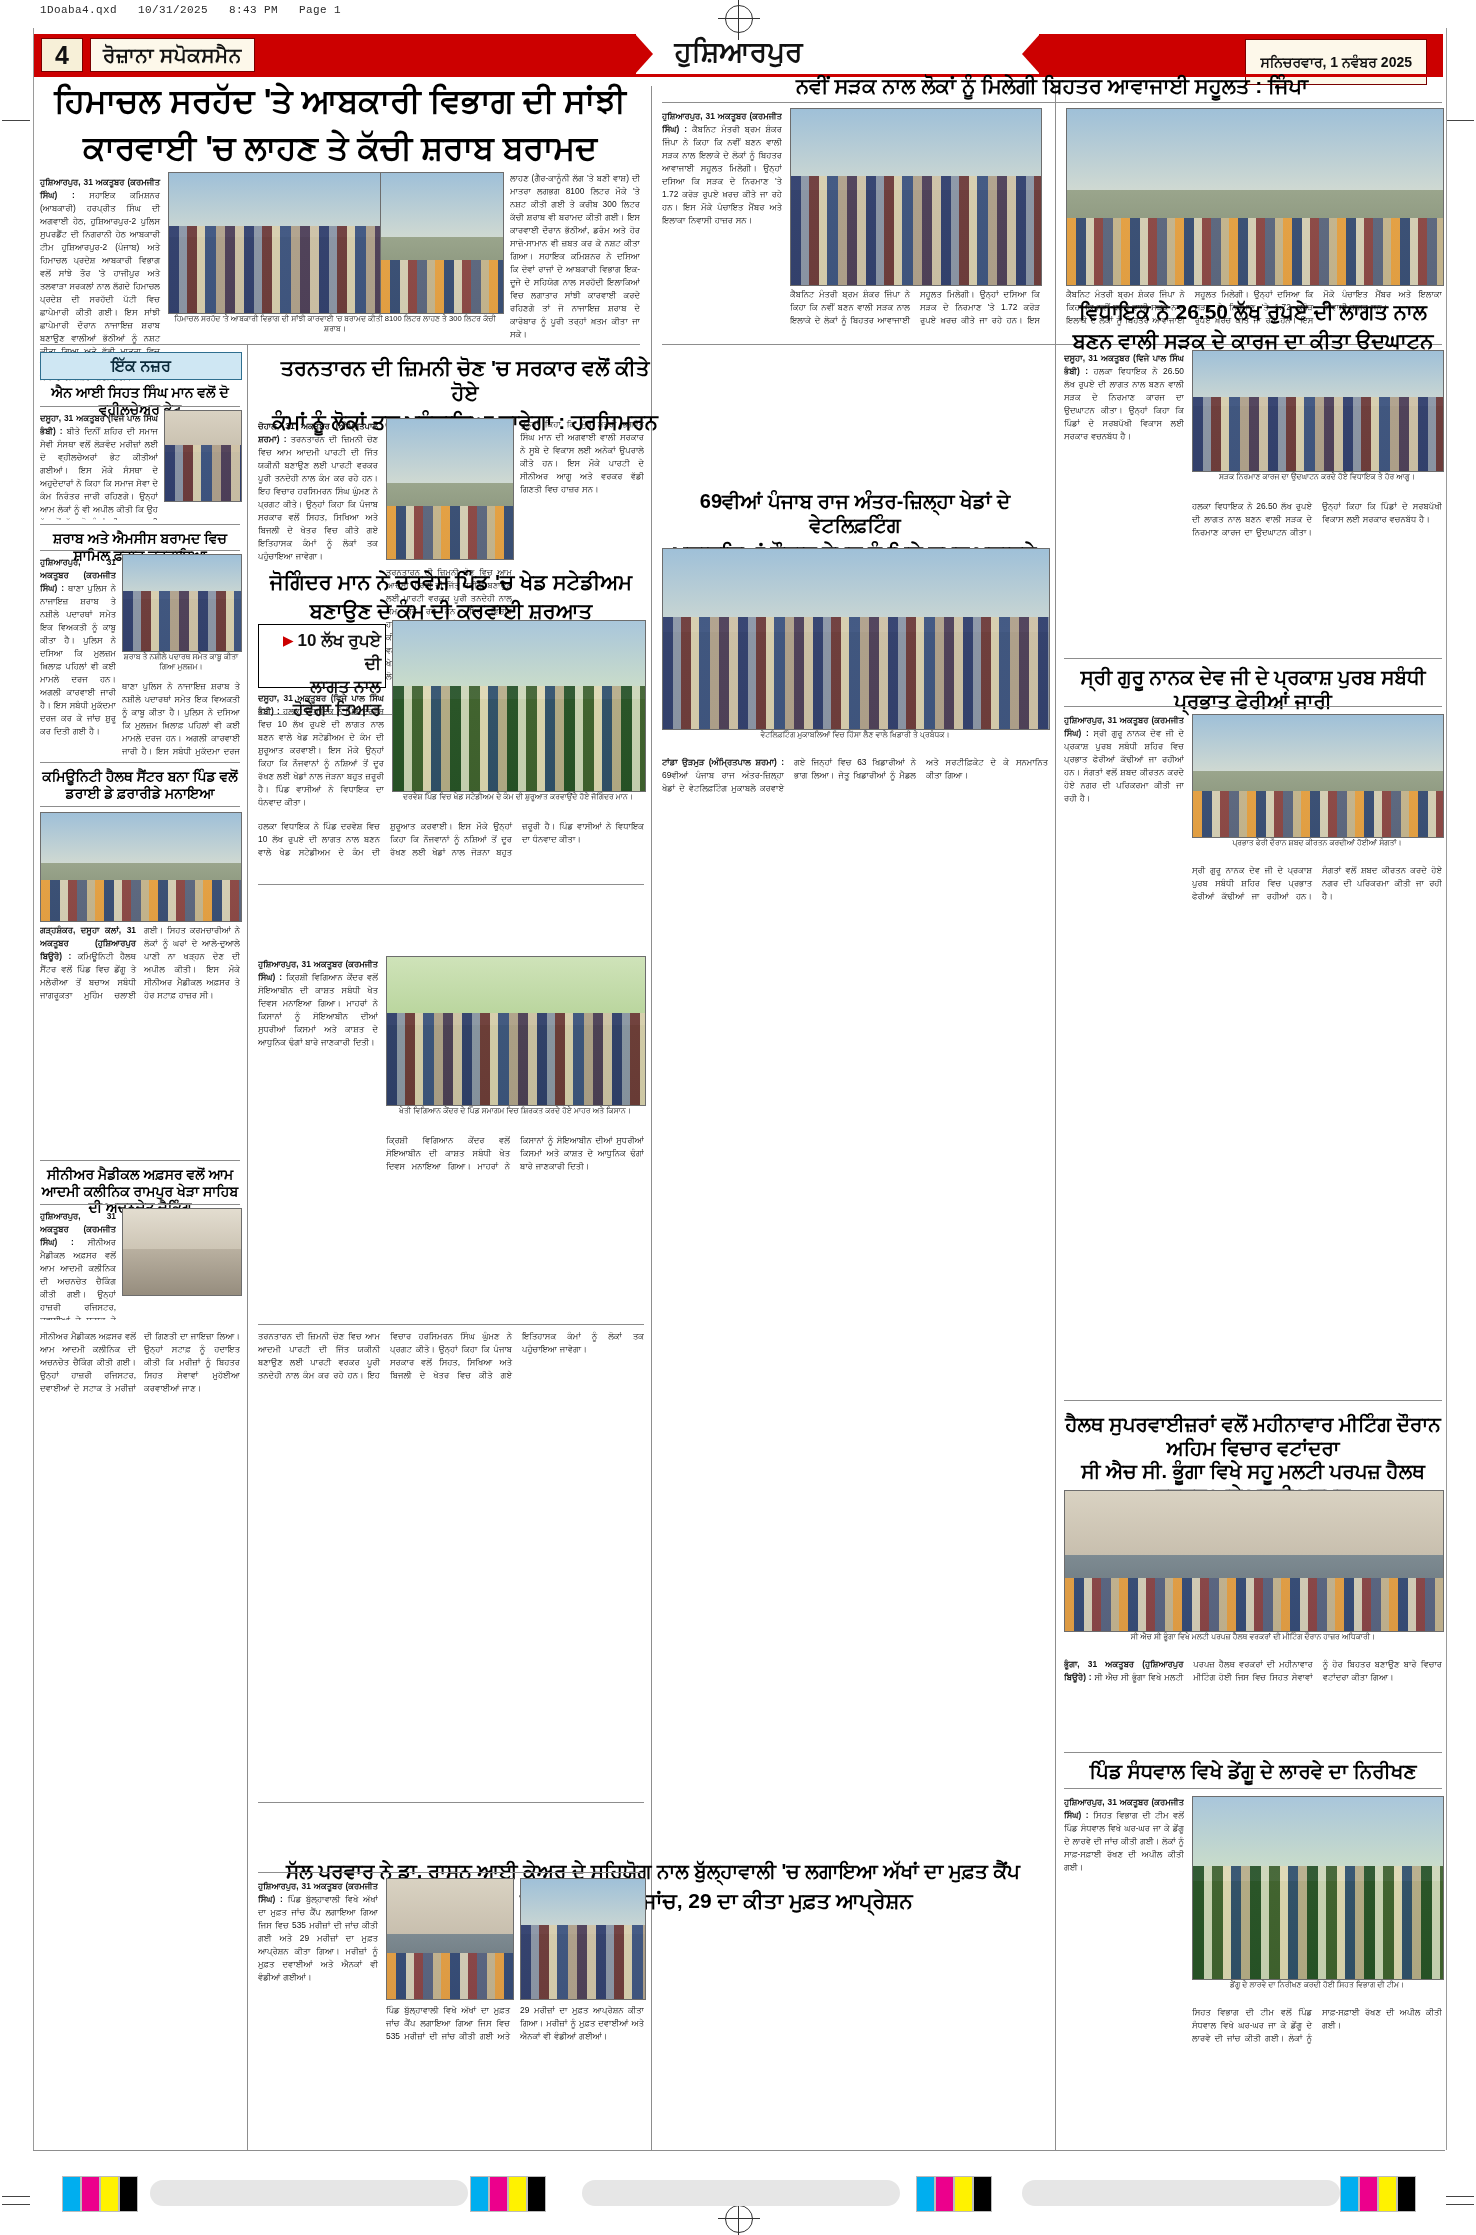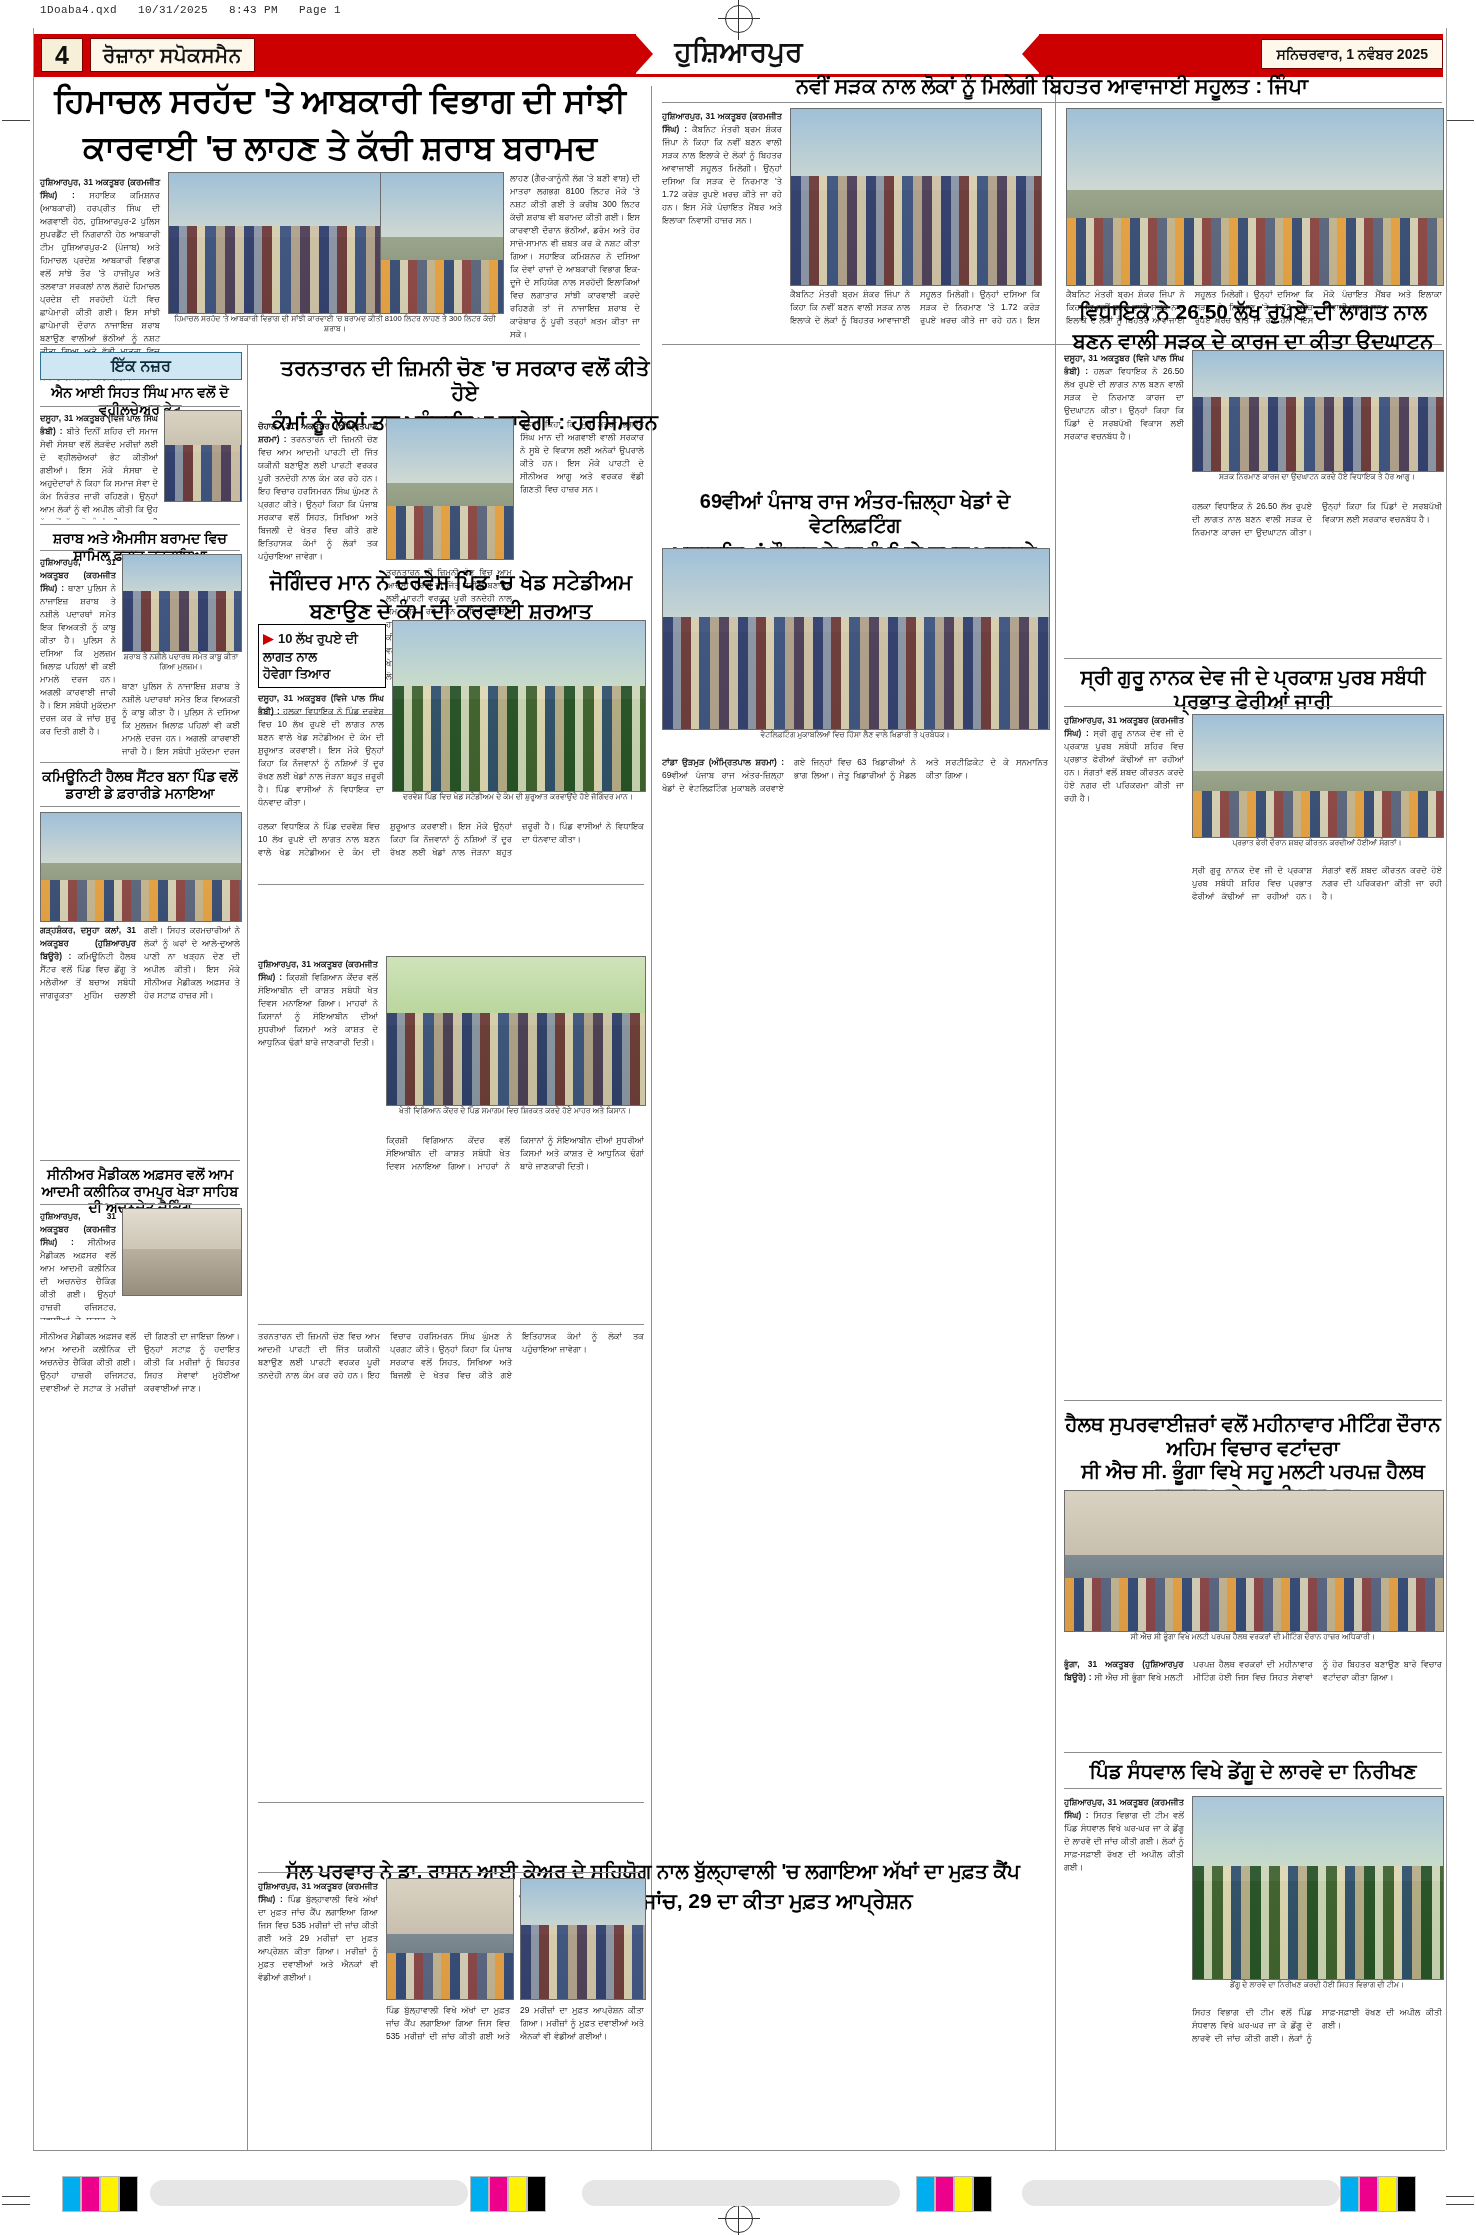--- a/index.html
+++ b/index.html
@@ -28,21 +28,21 @@
   .mh-redR{position:absolute;right:0;top:0;width:404px;height:40px;background:#cc0000;}
   .mh-redR:after{content:"";position:absolute;left:-17px;top:0;border-top:20px solid transparent;
                  border-bottom:20px solid transparent;border-right:18px solid #cc0000;}
   .mh-pageno{position:absolute;left:7px;top:4px;width:40px;height:32px;background:#f7f0d8;
              border:1px solid #7a0000;color:#111;font-weight:bold;font-size:25px;
              display:flex;align-items:center;justify-content:center;}
   .mh-brand{position:absolute;left:56px;top:4px;height:32px;padding:0 12px;background:#fdf8ea;
             border:1px solid #7a0000;display:flex;align-items:center;justify-content:center;
             font-weight:bold;font-size:20px;color:#111;letter-spacing:.5px;}
   .mh-city{position:absolute;left:0;right:0;top:2px;text-align:center;font-size:28px;font-weight:bold;color:#111;}
-  .mh-date{position:absolute;right:0;top:5px;height:28px;padding:0 14px;background:#fdf8ea;
+  .mh-date{position:absolute;right:16px;top:5px;height:28px;padding:8px 14px;background:#fdf8ea;
            border:1px solid #7a0000;display:flex;align-items:center;font-size:14px;font-weight:bold;color:#111;}
   .mh-underline{position:absolute;left:34px;top:74px;width:1409px;height:3px;background:#c00;}
 
   
   .hl{color:#000;font-weight:bold;line-height:1.18;text-align:center;}
   .hl-xl{font-size:33px;}
   .hl-lg{font-size:21px;}
   .hl-md{font-size:20px;}
   .hl-sm{font-size:14px;}
   .body-col{font-size:8.4px;line-height:1.55;text-align:justify;color:#111;
@@ -238,21 +238,21 @@
   <div class="body-col" style="position:absolute;left:386px;top:566px;width:126px;height:142px;overflow:hidden;">
     <span>ਤਰਨਤਾਰਨ ਦੀ ਜ਼ਿਮਨੀ ਚੋਣ ਵਿਚ ਆਮ ਆਦਮੀ ਪਾਰਟੀ ਦੀ ਜਿੱਤ ਯਕੀਨੀ ਬਣਾਉਣ ਲਈ ਪਾਰਟੀ ਵਰਕਰ ਪੂਰੀ ਤਨਦੇਹੀ ਨਾਲ ਕੰਮ ਕਰ ਰਹੇ ਹਨ। ਇਹ ਵਿਚਾਰ ਹਰਸਿਮਰਨ ਸਿੰਘ ਘੁੰਮਣ ਨੇ ਪ੍ਰਗਟ ਕੀਤੇ। ਉਨ੍ਹਾਂ ਕਿਹਾ ਕਿ ਪੰਜਾਬ ਸਰਕਾਰ ਵਲੋਂ ਸਿਹਤ, ਸਿਖਿਆ ਅਤੇ ਬਿਜਲੀ ਦੇ ਖੇਤਰ ਵਿਚ ਕੀਤੇ ਗਏ ਇਤਿਹਾਸਕ ਕੰਮਾਂ ਨੂੰ ਲੋਕਾਂ ਤਕ ਪਹੁੰਚਾਇਆ ਜਾਵੇਗਾ।</span>
   </div>
   <div class="hline" style="left:258px;top:714px;width:386px;"></div>
 
   <div style="position:absolute;left:258px;top:570px;width:386px;">
     <div class="hl hl-lg">ਜੋਗਿੰਦਰ ਮਾਨ ਨੇ ਦਰਵੇਸ਼ ਪਿੰਡ 'ਚ ਖੇਡ ਸਟੇਡੀਅਮ</div>
     <div class="hl hl-lg" style="margin-top:4px;">ਬਣਾਉਣ ਦੇ ਕੰਮ ਦੀ ਕਰਵਾਈ ਸ਼ੁਰੂਆਤ</div>
   </div>
   <div class="kicker" style="left:258px;top:624px;width:126px;height:62px;">
-    <div style="padding:5px 4px 0 4px;text-align:left;font-weight:bold;font-size:13px;line-height:1.35;color:#111;">
+    <div style="padding:5px 4px 0 4px;text-align:right;font-weight:bold;font-size:17px;line-height:1.35;color:#111;">
       <span class="redbullet"></span><span>10 ਲੱਖ ਰੁਪਏ ਦੀ</span><br>
       <span>ਲਾਗਤ  ਨਾਲ</span><br>
       <span>ਹੋਵੇਗਾ ਤਿਆਰ</span>
     </div>
   </div>
   <div class="photo green" style="left:392px;top:620px;width:252px;height:170px;">
     <div class="sky"></div>
     <div class="ground"></div>
     <div class="crowd"></div>
   </div>

